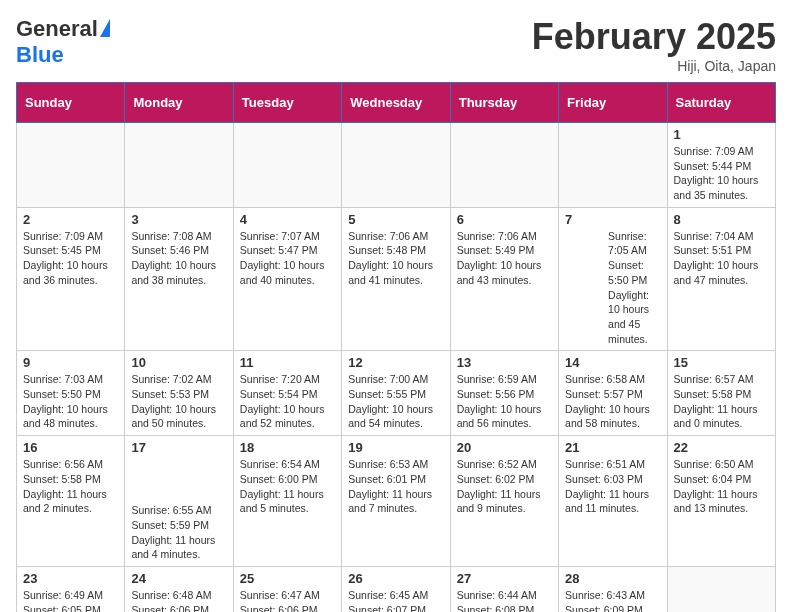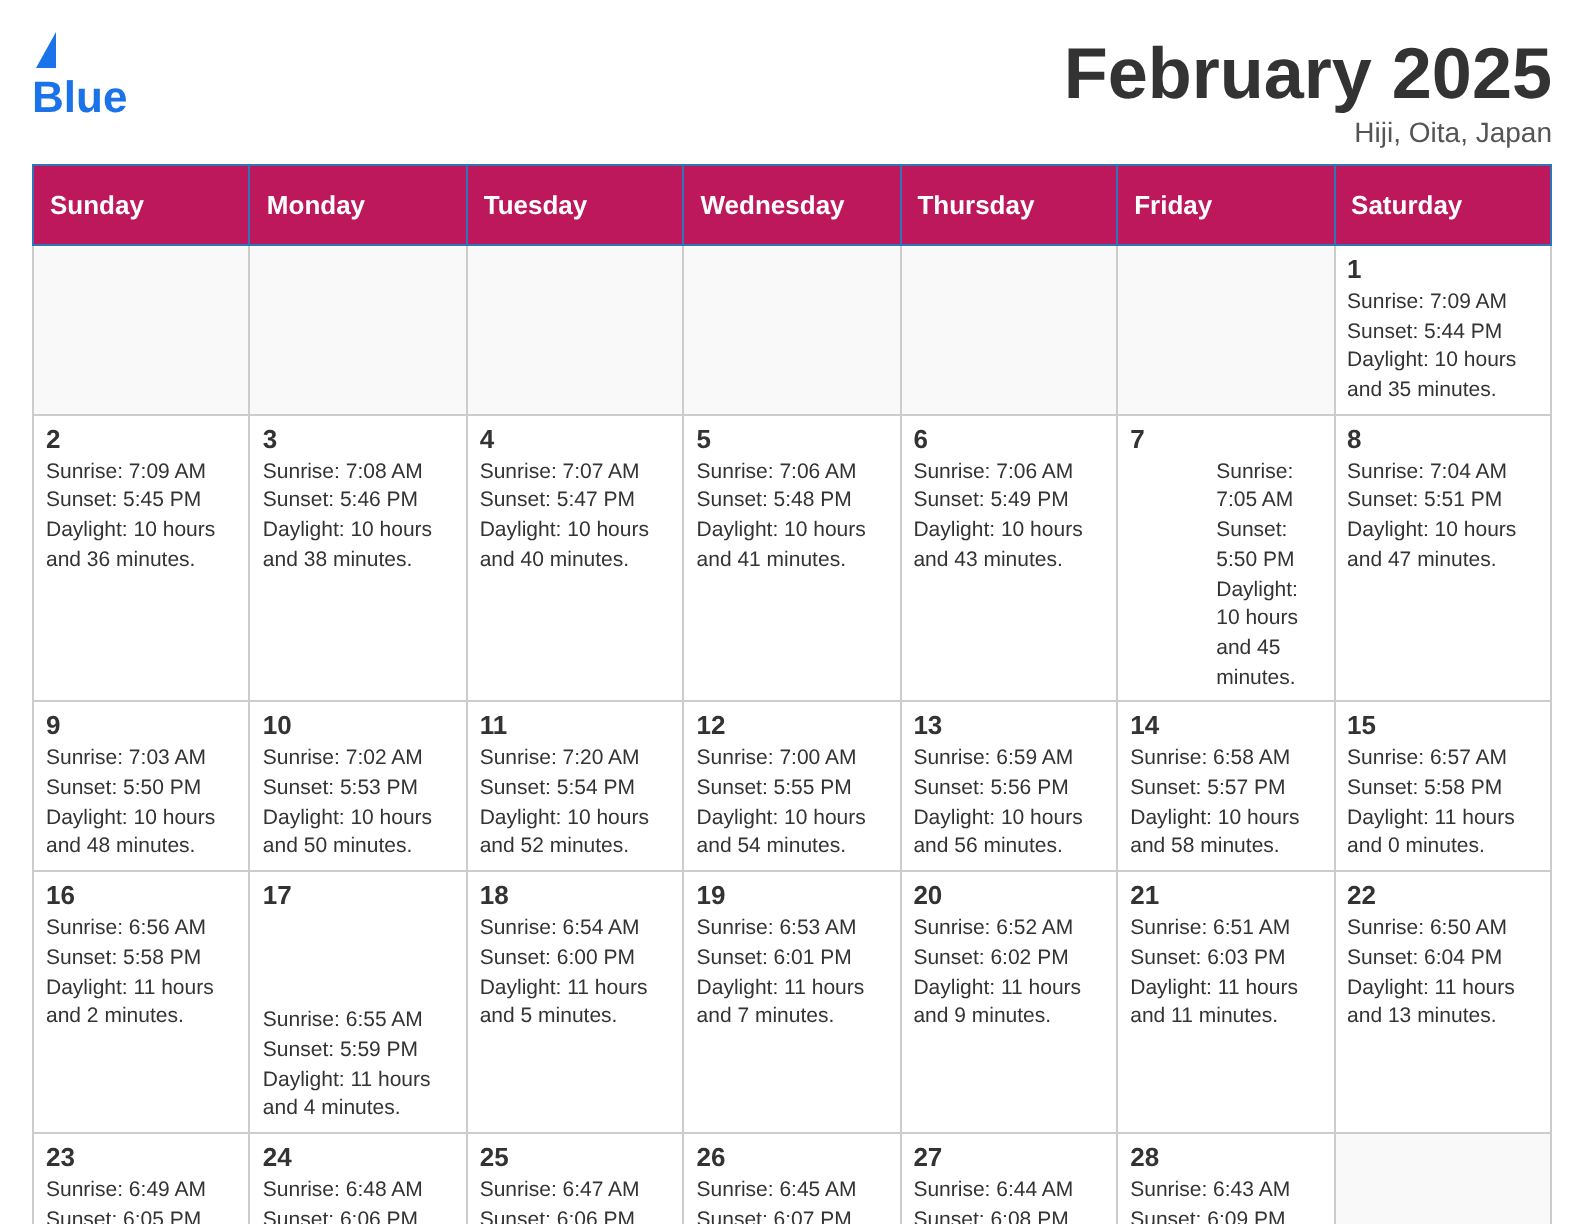--- a/index.html
+++ b/index.html
@@ -95,20 +95,21 @@
     }
     tr { height: 85px; }
     tr:first-child { height: auto; }
   </style>
 </head>
 <body>
 
 <div class="header">
   <div class="logo">
     <div class="logo-text">
+      <span class="logo-general">General</span>
       <div class="logo-triangle"></div>
     </div>
     <span class="logo-blue">Blue</span>
   </div>
   <div class="title-section">
     <div class="month-title">February 2025</div>
     <div class="location">Hiji, Oita, Japan</div>
   </div>
 </div>
 

